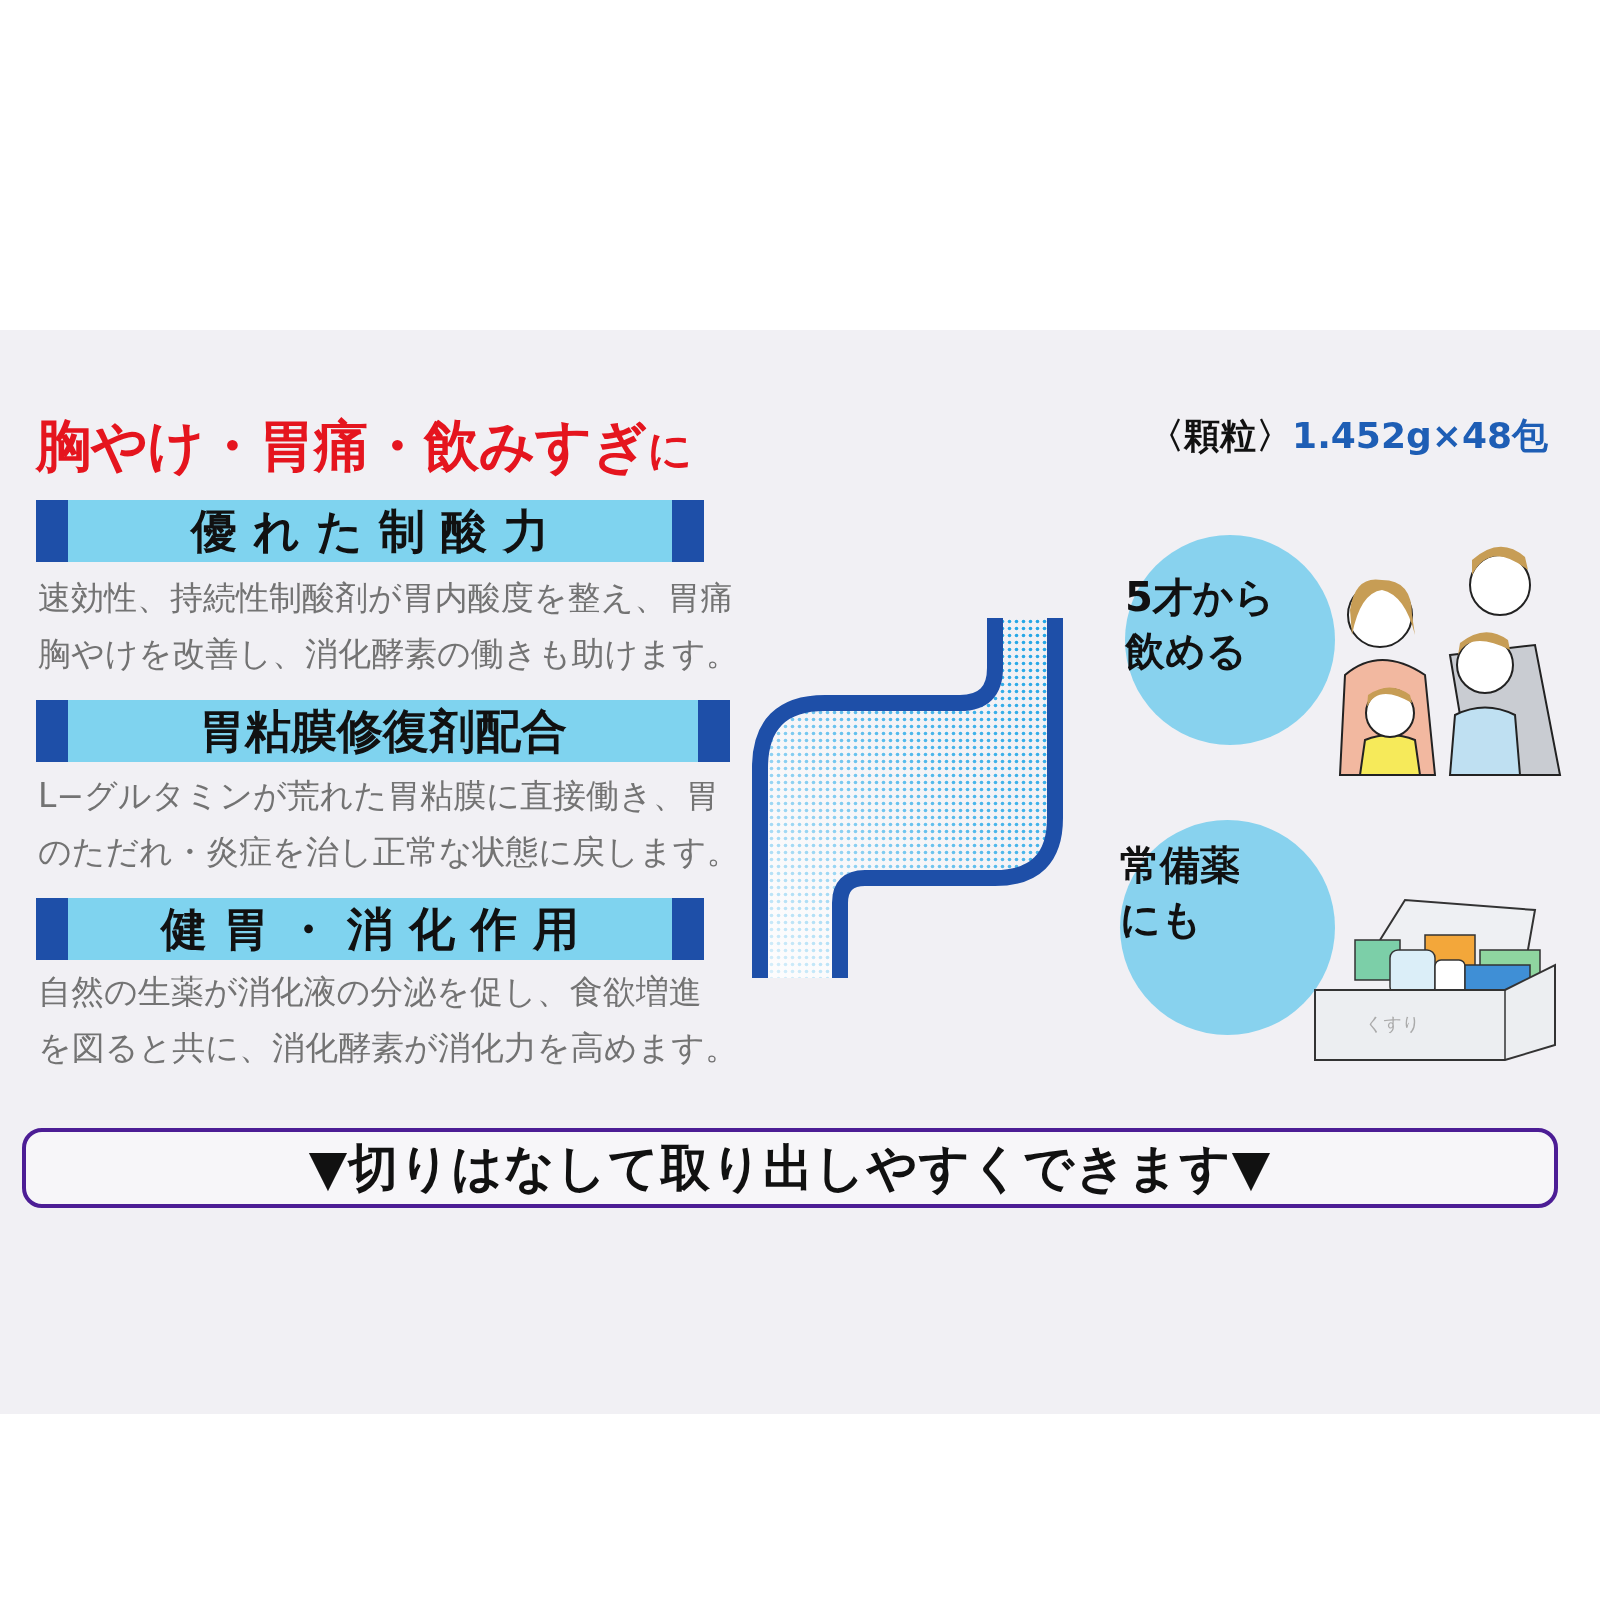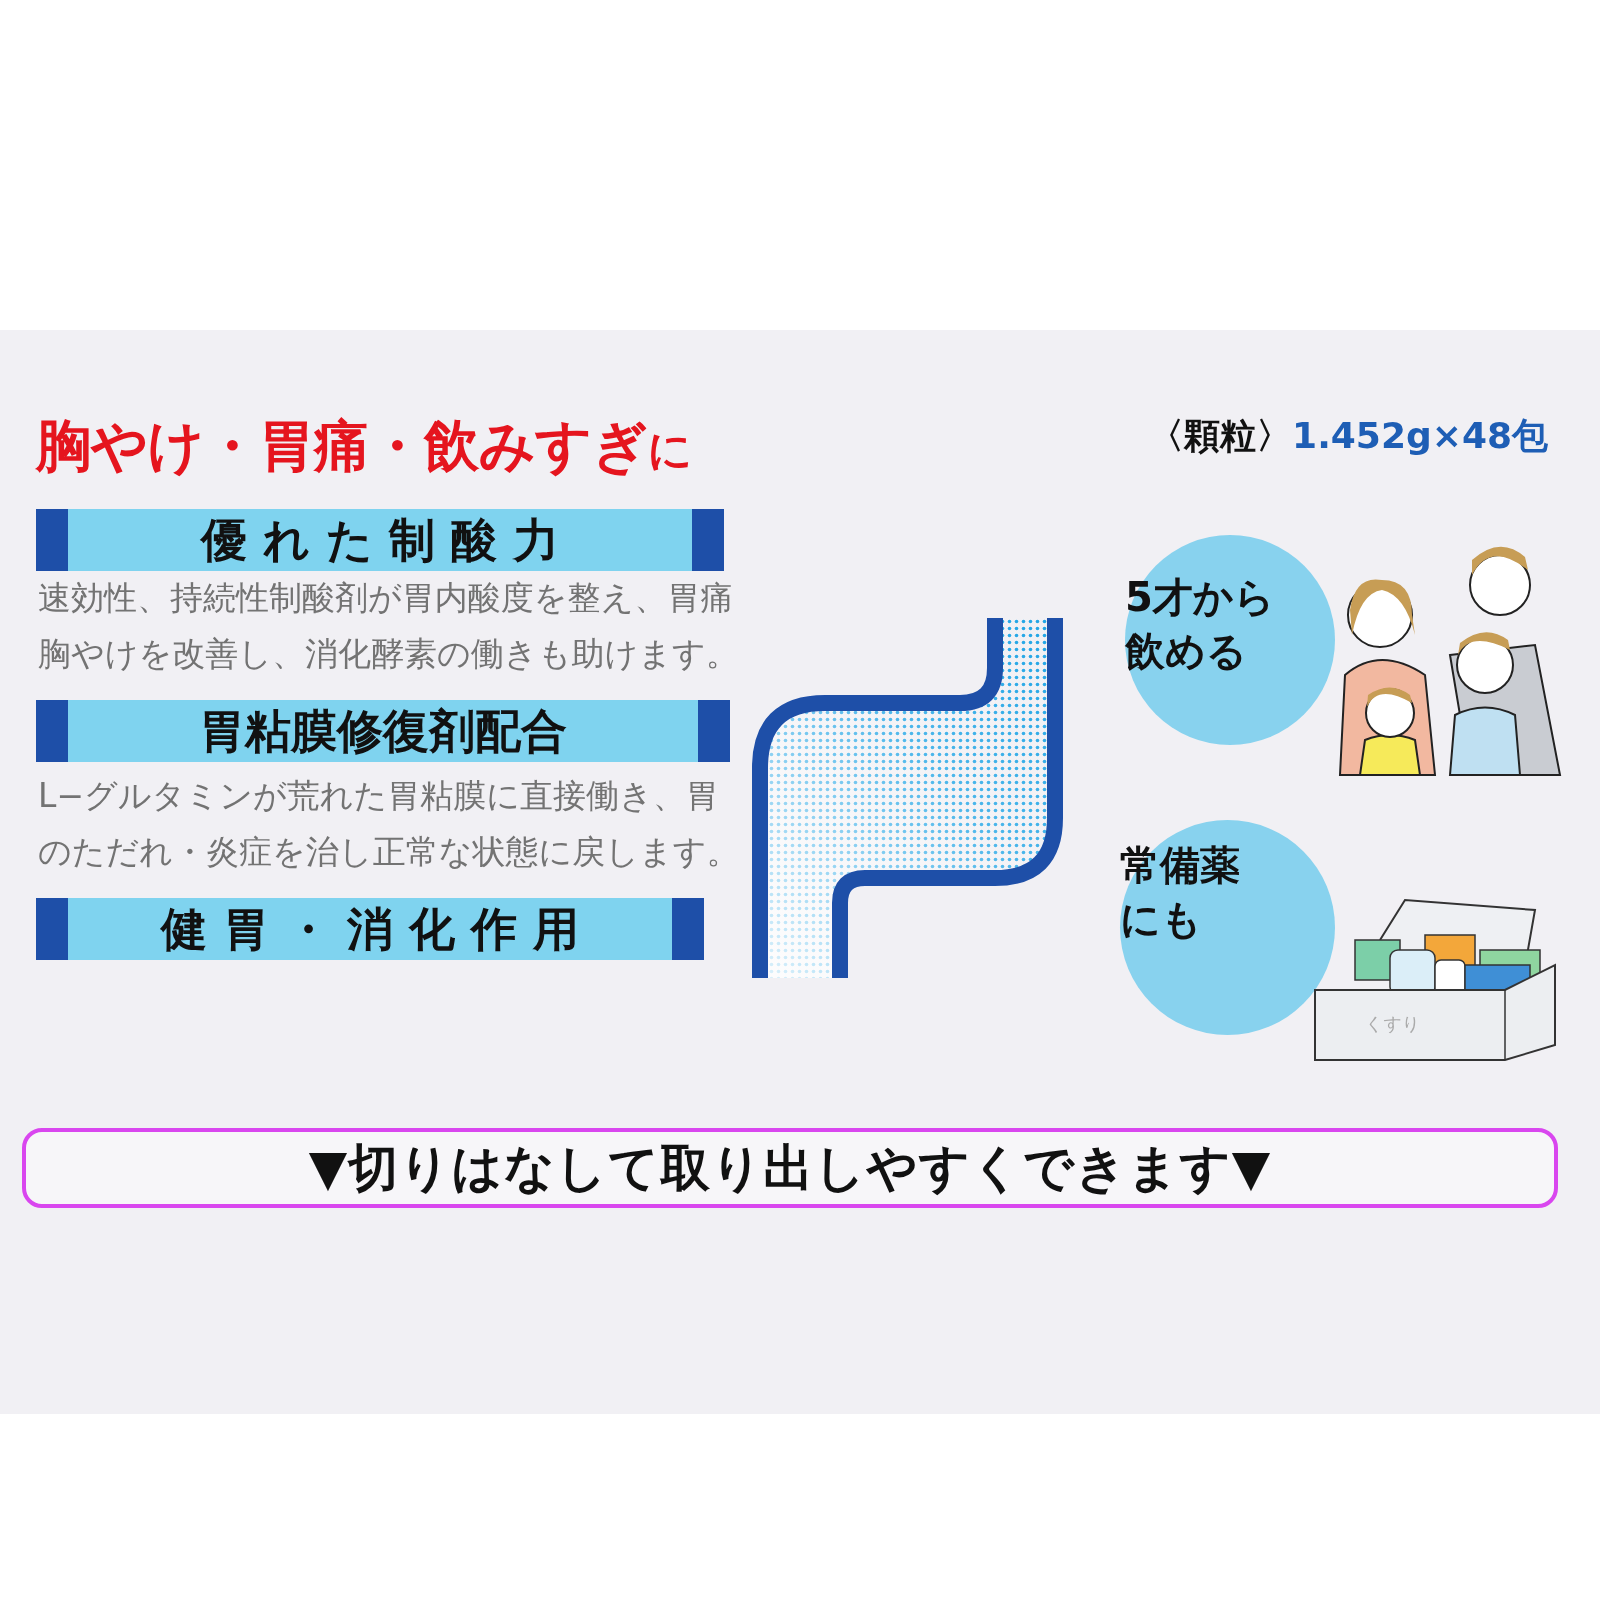--- a/index.html
+++ b/index.html
@@ -14,54 +14,58 @@
   .feature-bar::before,.feature-bar::after{content:"";position:absolute;top:0;width:32px;height:100%;background:#1e4fa8;}
   .feature-bar::before{left:0;}
   .feature-bar::after{right:0;}
   .feature-bar span{position:absolute;left:0;right:0;top:0;line-height:62px;text-align:center;font-size:46px;font-weight:bold;color:#111;}
   .desc{position:absolute;left:38px;width:680px;font-size:33px;color:#737373;line-height:56px;white-space:nowrap;}
   .stomach{position:absolute;left:740px;top:618px;width:360px;height:360px;}
   .bubble{position:absolute;border-radius:50%;background:#88d2ee;}
   .bubble-text{position:absolute;text-align:left;font-size:40px;color:#111;line-height:54px;font-weight:bold;}
   .family{position:absolute;left:1320px;top:535px;width:250px;height:250px;}
   .medbox{position:absolute;left:1305px;top:895px;width:270px;height:170px;}
-  .banner{position:absolute;left:22px;top:798px;width:1536px;height:80px;border:4px solid #d946ef;border-radius:20px;box-sizing:border-box;background:#f7f6f9;}
+  .banner{position:absolute;left:22px;top:798px;width:1536px;height:80px;border:4px solid #4c1d95;border-radius:20px;box-sizing:border-box;background:#f7f6f9;}
   .banner span{position:absolute;left:0;right:0;top:0;line-height:72px;text-align:center;font-size:50px;font-weight:bold;color:#111;letter-spacing:1px;}
 </style>
 </head>
 <body>
 
 <div class="panel">
 
   <div class="headline">
     <span>胸やけ・胃痛・飲みすぎ</span><span class="small">に</span>
   </div>
 
   <div class="spec">
     <span class="form">〈顆粒〉</span><span class="qty">1.452g×48包</span>
   </div>
 
-  <div class="feature-bar" style="top:179px;padding-left:20px;">
+  <div class="feature-bar" style="top:170px;">
     <span>優 れ た 制 酸 力</span>
   </div>
   <div class="desc" style="top:240px;">
     <div>速効性、持続性制酸剤が胃内酸度を整え、胃痛</div>
     <div>胸やけを改善し、消化酵素の働きも助けます。</div>
   </div>
 
   <div class="feature-bar" style="top:370px;padding-left:26px;">
     <span>胃粘膜修復剤配合</span>
   </div>
   <div class="desc" style="top:438px;">
     <div>L−グルタミンが荒れた胃粘膜に直接働き、胃</div>
     <div>のただれ・炎症を治し正常な状態に戻します。</div>
   </div>
 
   <div class="feature-bar" style="top:568px;">
     <span>健 胃 ・ 消 化 作 用</span>
+  </div>
+  <div class="desc" style="top:634px;">
+    <div>自然の生薬が消化液の分泌を促し、食欲増進</div>
+    <div>を図ると共に、消化酵素が消化力を高めます。</div>
   </div>
 
   <svg class="stomach" style="top:288px;" viewBox="0 0 360 360">
     <defs>
       <pattern id="dots" width="7" height="7" patternUnits="userSpaceOnUse">
         <circle cx="3.5" cy="3.5" r="1.8" fill="#1ea4e6"></circle>
       </pattern>
       <linearGradient id="fade" x1="0" y1="1" x2="1" y2="0">
         <stop offset="0" stop-color="#fff" stop-opacity="0.85"></stop>
         <stop offset="0.6" stop-color="#fff" stop-opacity="0.2"></stop>

